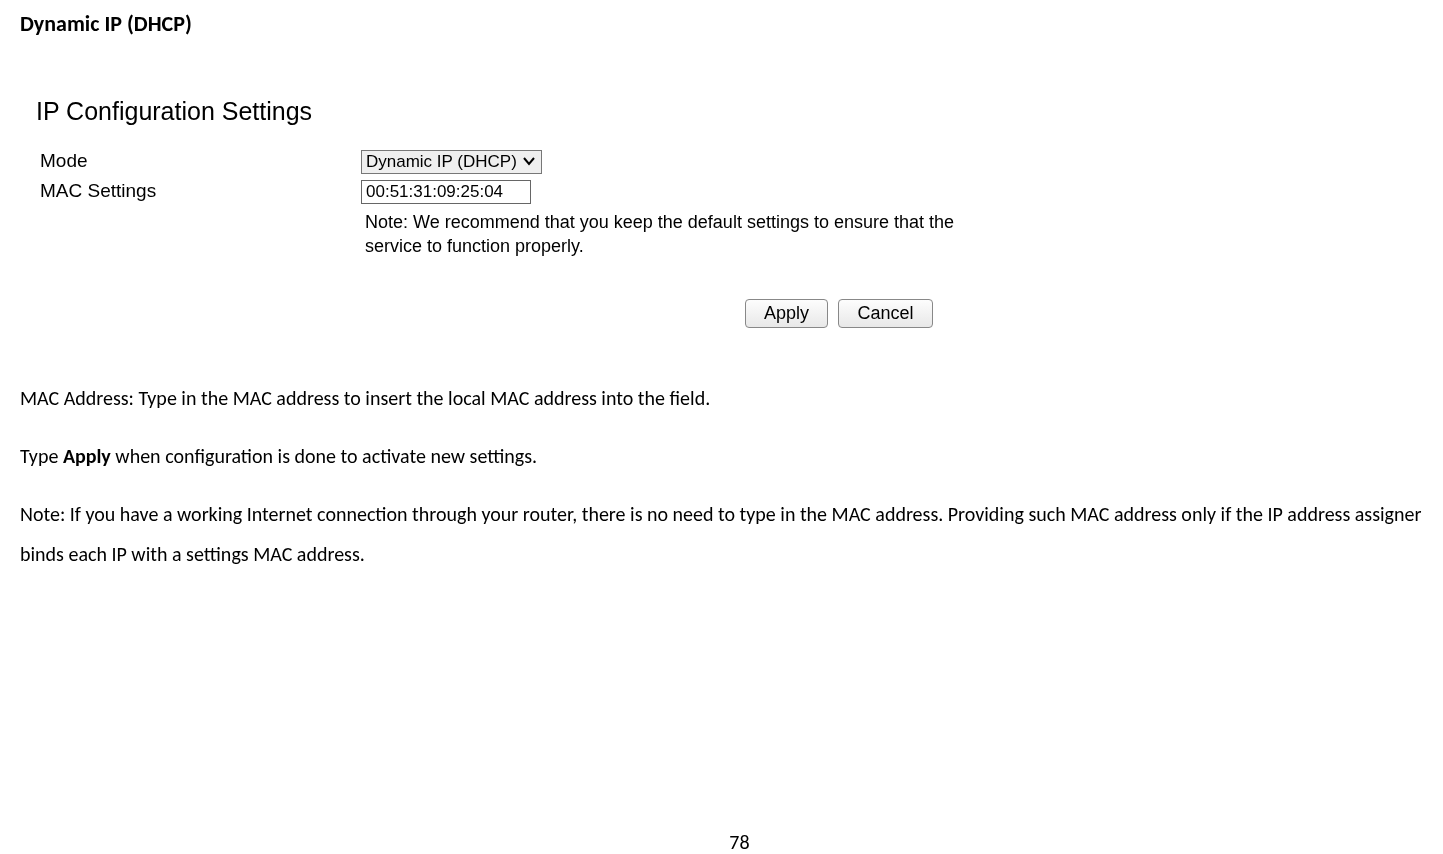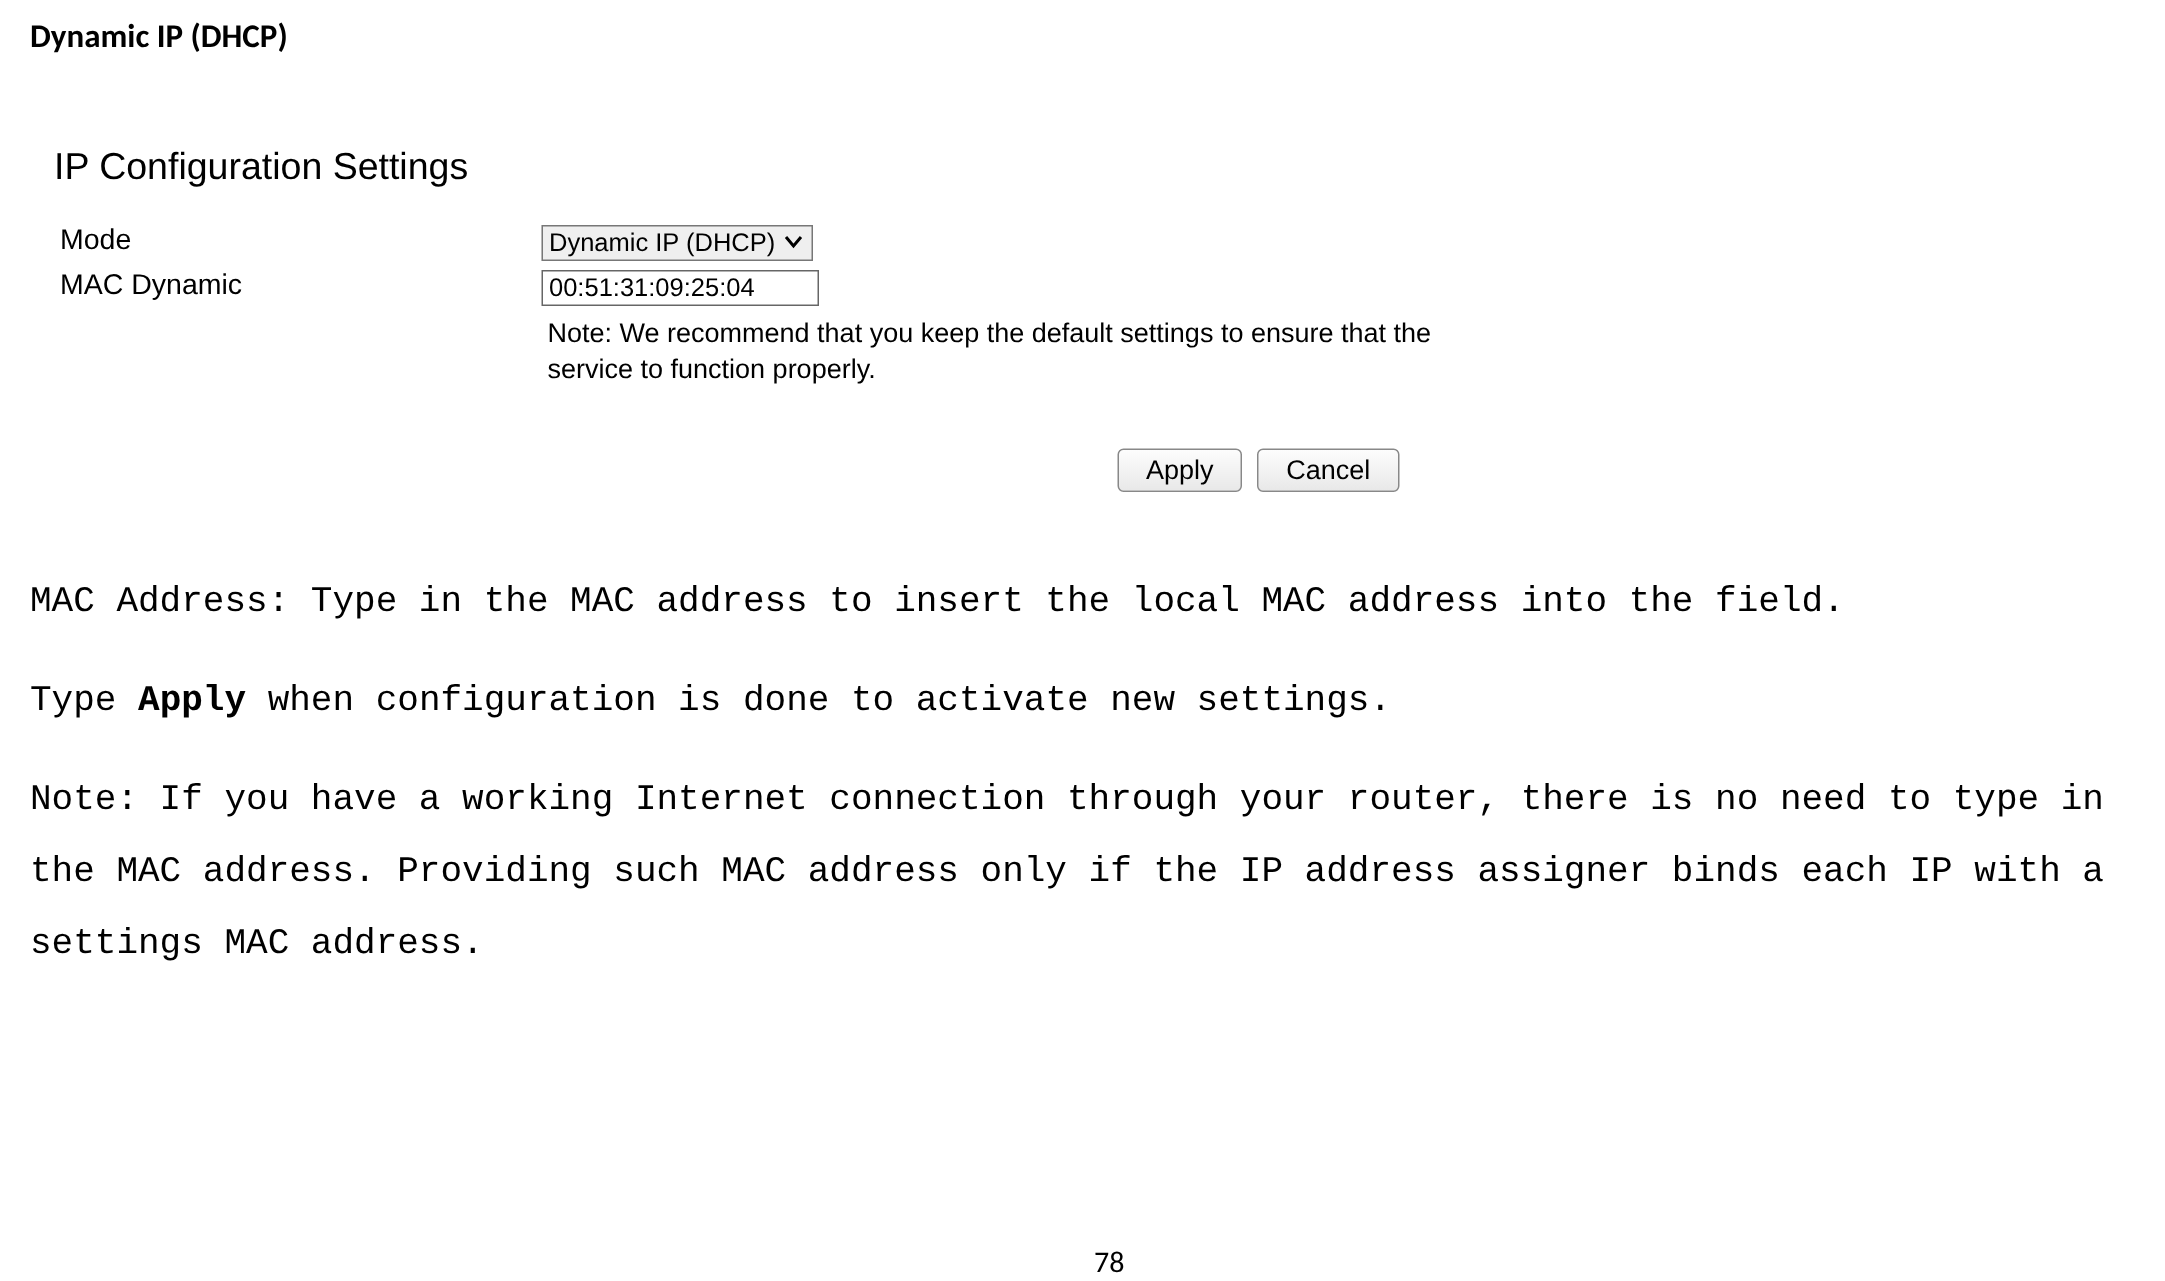--- a/index.html
+++ b/index.html
@@ -51,21 +51,21 @@
     }
     .select-chevron {
       margin-left: 6px;
       font-size: 12px;
     }
     .text-input {
       border: 1px solid #666;
       font-size: 17px;
       height: 24px;
       padding: 1px 4px;
-      width: 185px;
+      width: 170px;
       font-family: Arial, sans-serif;
     }
     .note-text {
       margin-left: 335px;
       font-size: 18px;
       line-height: 1.35;
       max-width: 600px;
       margin-top: 4px;
     }
     .button-row {
@@ -79,23 +79,22 @@
       border-radius: 4px;
       background: linear-gradient(#fdfdfd, #e8e8e8);
       font-size: 18px;
       padding: 3px 18px;
       margin-right: 6px;
       font-family: Arial, sans-serif;
       cursor: pointer;
     }
     .body-text {
       padding: 20px 20px 0 20px;
-      font-size: 24px;
+      font-size: 20px;
       line-height: 2.0;
-      font-family: Liberation Mono, monospace;
     }
     .body-text p {
       margin-bottom: 18px;
     }
     .page-number {
       position: absolute;
       bottom: 0;
       left: 0;
       width: 100%;
       text-align: center;
@@ -118,21 +117,21 @@
       <span>Dynamic IP (DHCP)</span>
       <span class="select-chevron">
         <svg width="12" height="10" viewBox="0 0 12 10">
             <path d="M1 2 L6 8 L11 2" fill="none" stroke="#000" stroke-width="2"></path>
           </svg>
       </span>
     </div>
   </div>
 
   <div class="form-row">
-    <div class="form-label">MAC Dynamic</div>
+    <div class="form-label">MAC Settings</div>
     <input class="text-input" value="00:51:31:09:25:04" style="">
   </div>
 
   <div class="note-text">Note: We recommend that you keep the default settings to ensure that the service to function properly.</div>
 
   <div class="button-row">
     <span class="ui-button">Apply</span>
     <span class="ui-button">Cancel</span>
   </div>
 </div>

